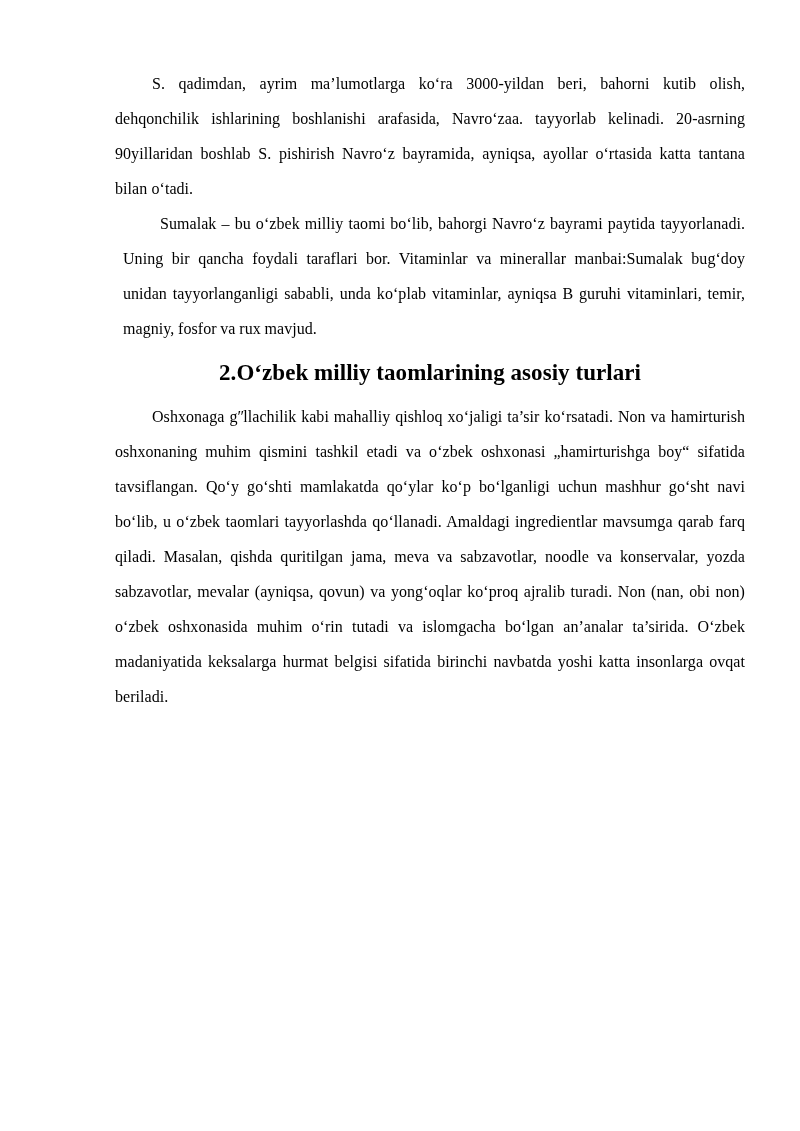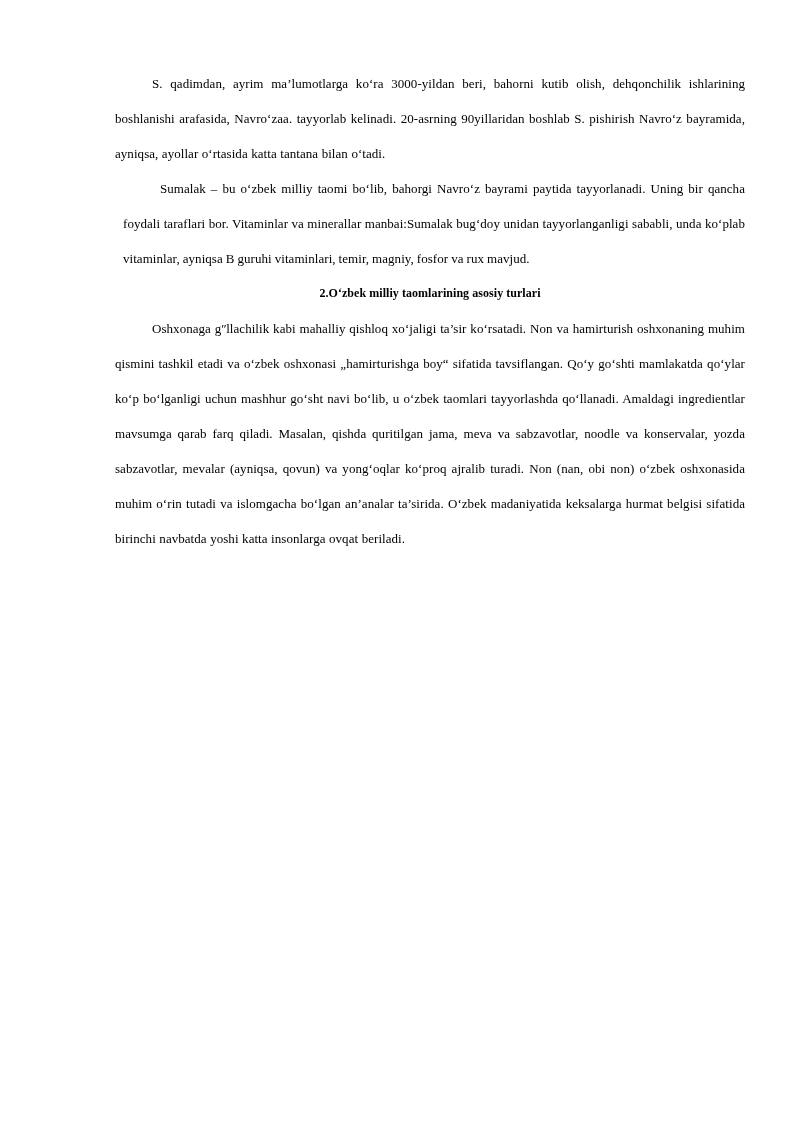--- a/index.html
+++ b/index.html
@@ -23,35 +23,35 @@
     position: absolute;
     left: 115px;
     top: 66px;
     width: 630px;
   }
   .para {
     margin: 0;
     text-align: justify;
     text-justify: inter-word;
     text-indent: 37px;
-    font-size: 13px;
+    font-size: 16px;
     line-height: 35px;
     letter-spacing: 0.05px;
     word-spacing: 0.2px;
     -webkit-font-smoothing: antialiased;
   }
   .para.tight {
     word-spacing: -0.3px;
     margin-left: 8px;
   }
   .heading {
-    margin: 0;
+    margin: 9px;
     text-align: center;
     text-indent: 0;
-    font-size: 12px;
+    font-size: 23px;
     line-height: 35px;
     font-weight: bold;
     letter-spacing: 0.05px;
   }
 </style>
 </head>
 <body>
 
 <div class="page">
   <div class="content">

